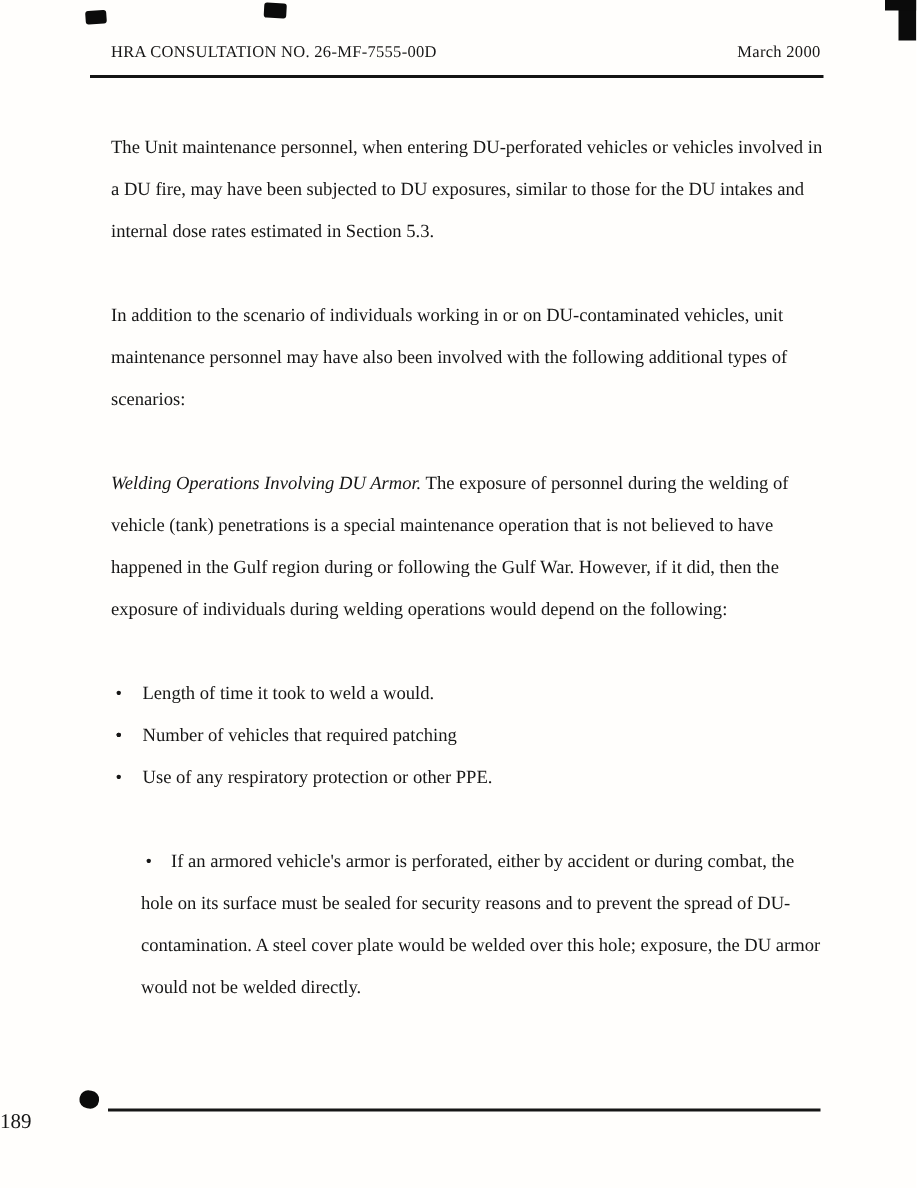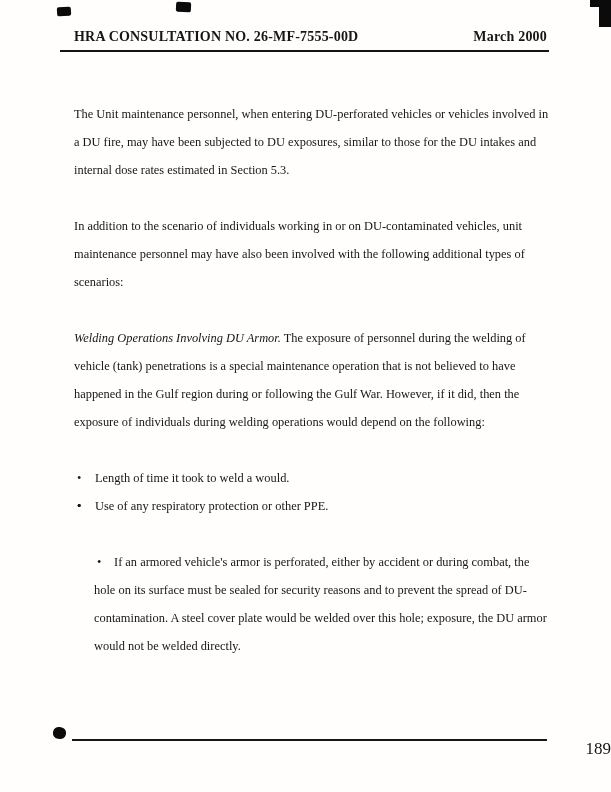--- a/index.html
+++ b/index.html
@@ -28,43 +28,43 @@
   .a-bl  { left: 53px;  top: 727px; width: 13px; height: 12px; border-radius: 45%; transform: rotate(8deg); }
 
   .header {
     position: absolute;
     left: 74px;
     right: 64px;
     top: 29px;
     display: flex;
     justify-content: space-between;
     align-items: baseline;
-    font-weight: bold;
-    font-size: 14px;
+    font-weight: normal;
+    font-size: 11px;
     letter-spacing: 0.2px;
     white-space: nowrap;
   }
   .header-rule {
     position: absolute;
     left: 60px;
     right: 62px;
     top: 50px;
     height: 2px;
     background: #141414;
   }
   .doc-body {
     position: absolute;
     left: 74px;
     top: 84px;
     width: 478px;
     font-size: 12.4px;
     line-height: 28px;
     text-align: left;
   }
-  .para { margin: 16px 0 28px 0; }
+  .para { margin: 0 0 28px 0; }
   .heading-bi { font-weight: normal; font-style: italic; text-align: right; }
 
   .bullet-list { margin: 0 0 28px 0; }
   .bullet-item { position: relative; padding-left: 21px; }
   .bullet-item .dot { position: absolute; left: 3px; top: 0; }
 
   .sub-bullet { position: relative; padding-left: 20px; text-indent: 20px; }
   .sub-bullet .dot { position: absolute; left: 23px; top: 0; text-indent: 0; }
 
   .footer-rule {
@@ -73,22 +73,22 @@
     right: 64px;
     top: 739px;
     height: 2px;
     background: #161616;
   }
   .page-number {
     position: absolute;
     left: 0;
     right: 0;
     top: 741px;
-    text-align: right;
-    font-size: 17px;
+    text-align: left;
+    font-size: 14px;
     line-height: 16px;
   }
 </style>
 </head>
 <body>
 
 <div class="page">
 
   <div class="artifact a-tl"></div>
   <div class="artifact a-tm"></div>
@@ -106,21 +106,21 @@
 
     <p class="para">The Unit maintenance personnel, when entering DU-perforated vehicles or vehicles involved in a DU fire, may have been subjected to DU exposures, similar to those for the DU intakes and internal dose rates estimated in Section 5.3.</p>
 
     <p class="para">In addition to the scenario of individuals working in or on DU-contaminated vehicles, unit maintenance personnel may have also been involved with the following additional types of scenarios:</p>
 
     <p class="para"><span class="heading-bi">Welding Operations Involving DU Armor.</span><span>  The exposure of personnel during the welding of vehicle (tank) penetrations is a special maintenance operation that is not believed to have happened in the Gulf region during or following the Gulf War.  However, if it did, then the exposure of individuals during welding operations would depend on the following:</span></p>
 
     <div class="bullet-list">
       <div class="bullet-item"><span class="dot">•</span><span>Length of time it took to weld a would.</span></div>
       <div class="bullet-item"><span class="dot">•</span></div>
-      <div class="bullet-item"><span class="dot">•</span></div>
+      <div class="bullet-item"><span class="dot">•</span><span>Number of vehicles that required patching</span></div>
       <div class="bullet-item"><span class="dot">•</span><span>Use of any respiratory protection or other PPE.</span></div>
     </div>
 
     <div class="sub-bullet"><span class="dot">•</span><span>If an armored vehicle's armor is perforated, either by accident or during combat, the hole on its surface must be sealed for security reasons and to prevent the spread of DU-contamination.  A steel cover plate would be welded over this hole; exposure, the DU armor would not be welded directly.</span></div>
 
   </div>
 
   <div class="footer-rule"></div>
   <div class="page-number">189</div>
 

